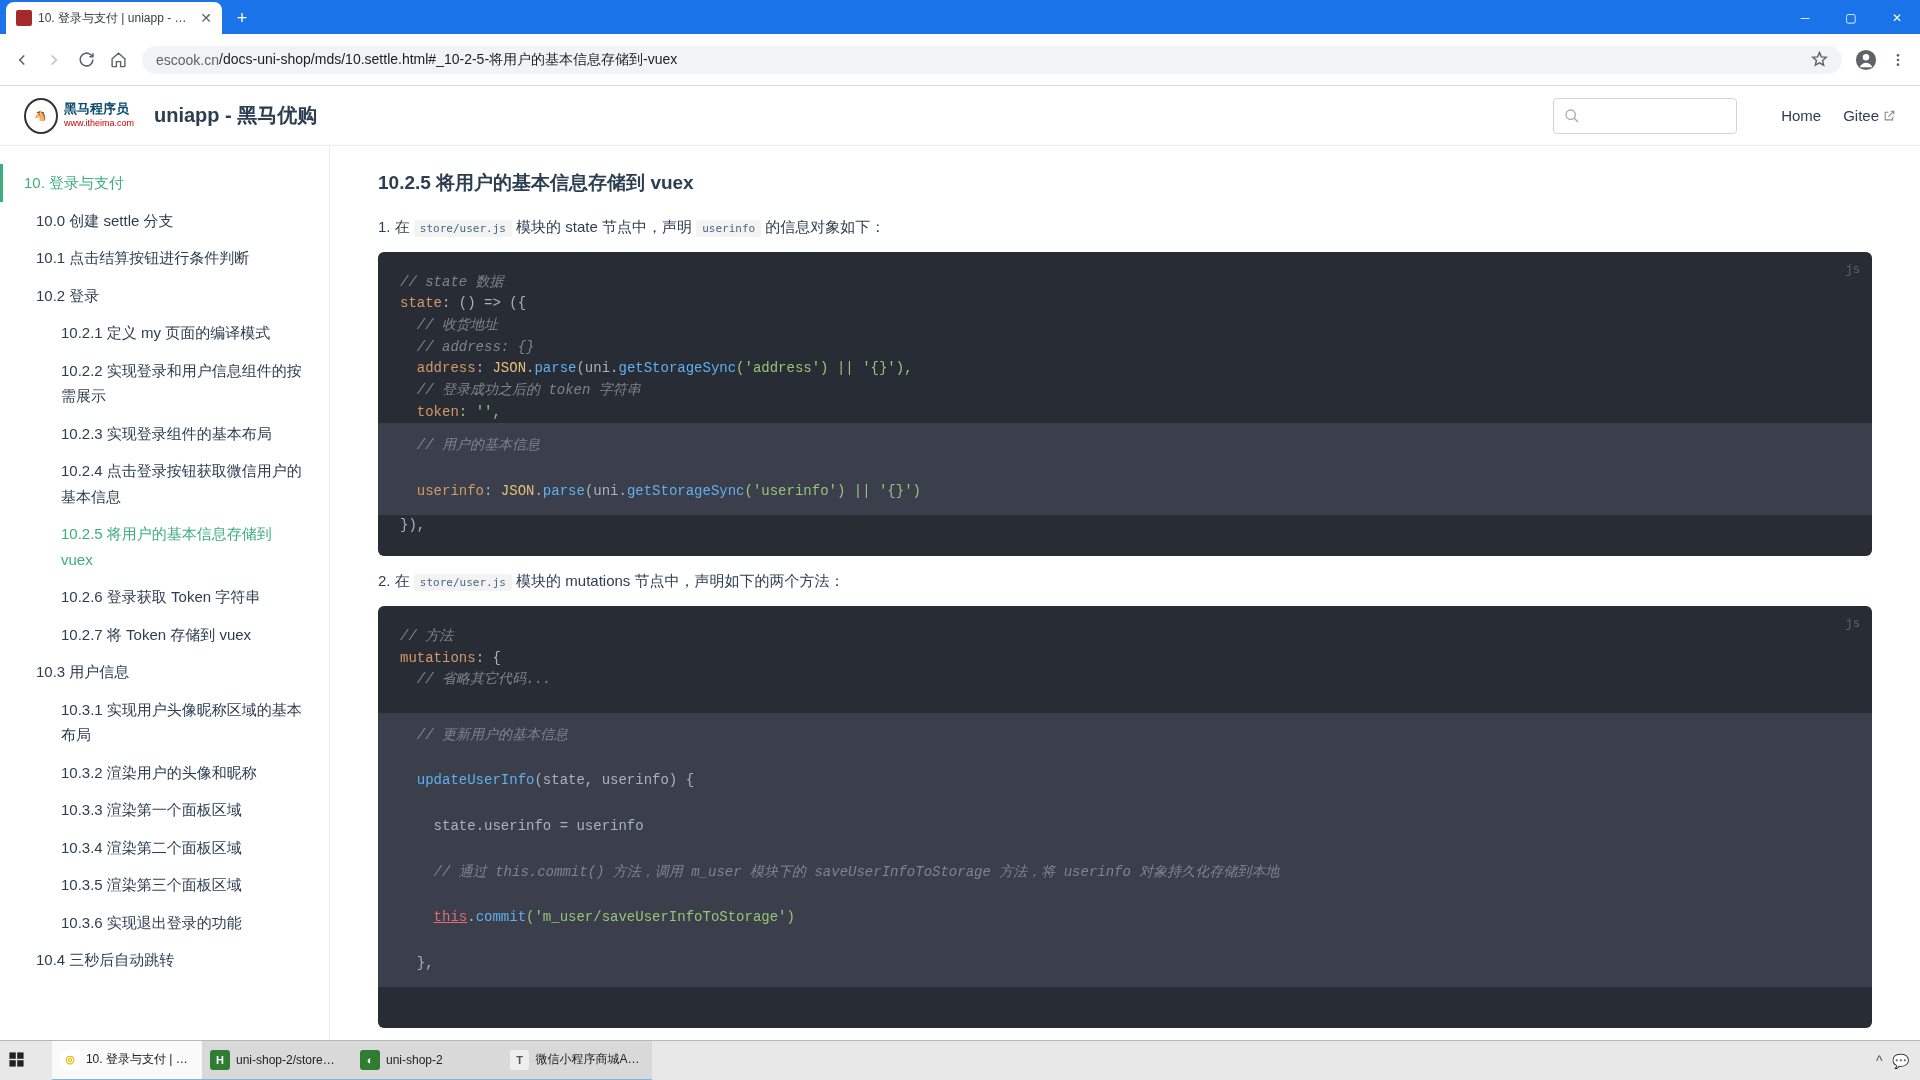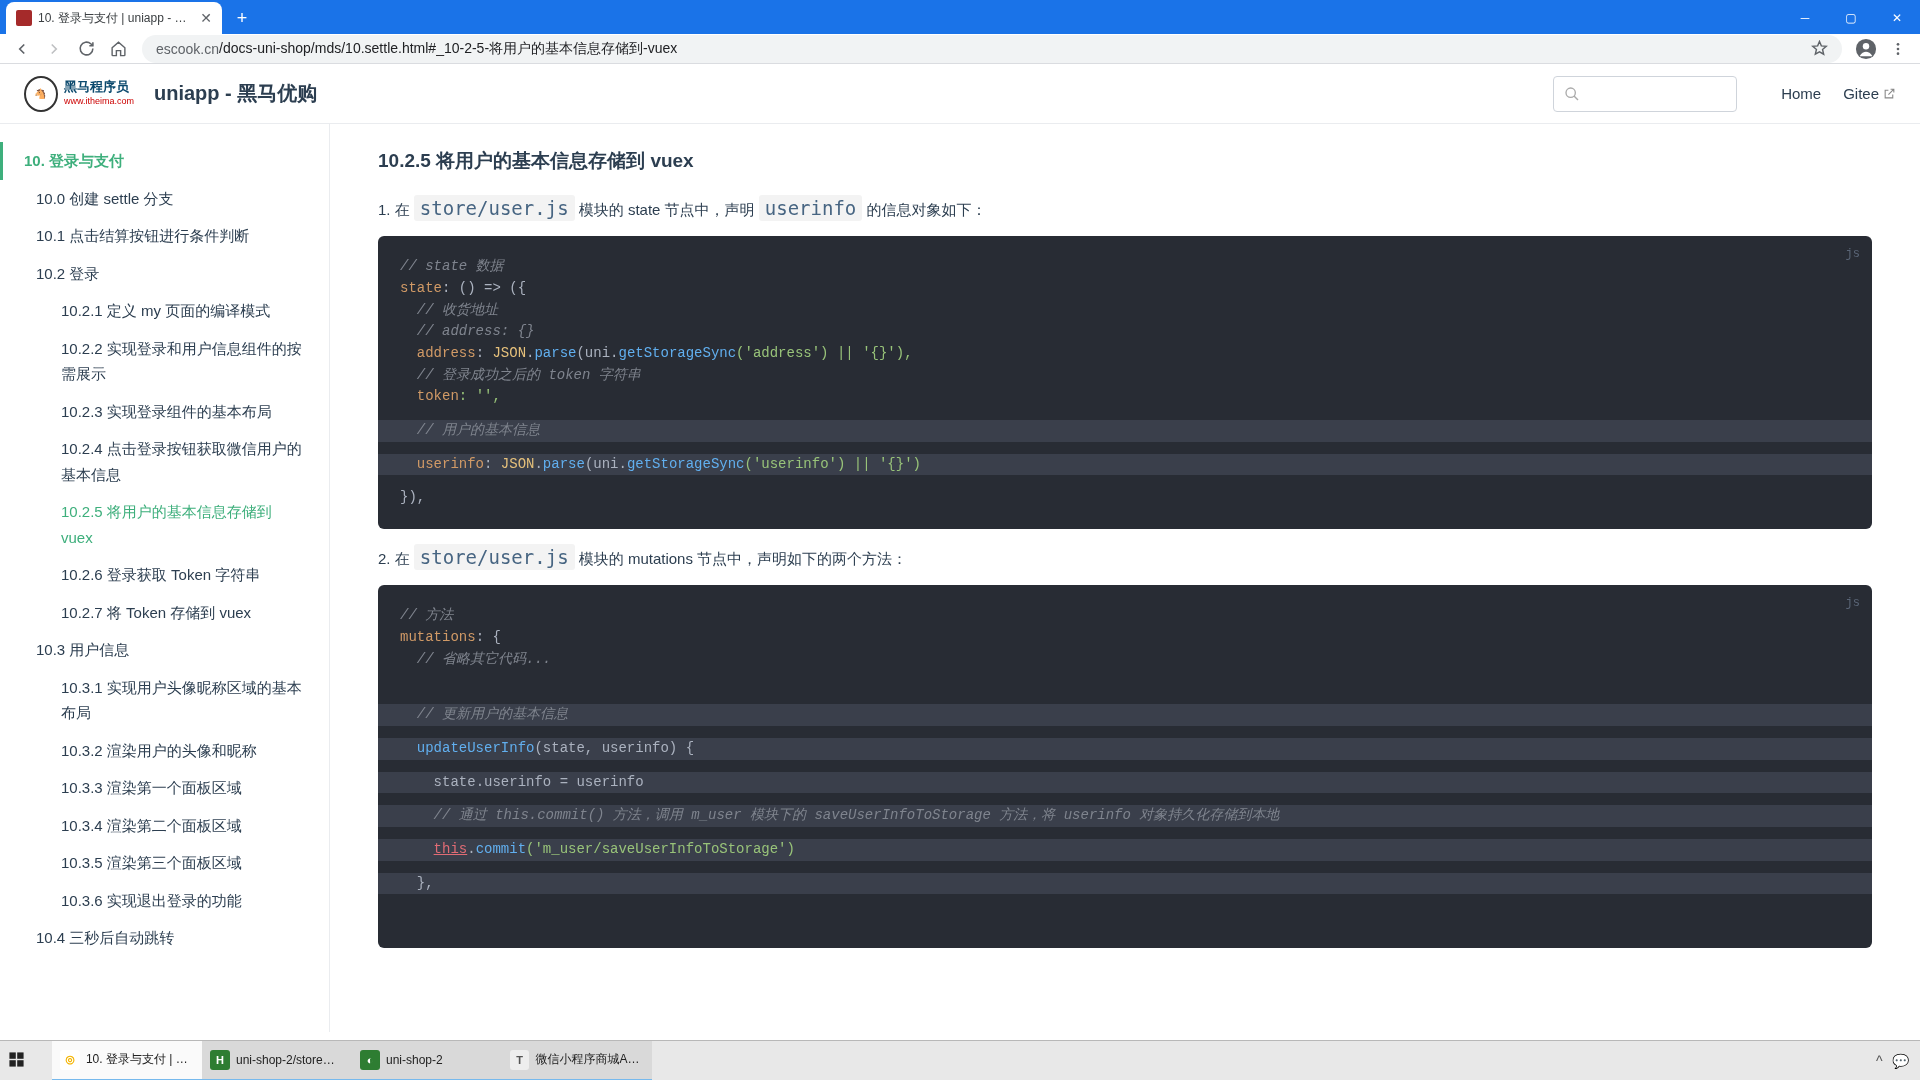--- a/index.html
+++ b/index.html
@@ -10,21 +10,21 @@
 .tab { background: #fff; height: 32px; display: flex; align-items: center; padding: 0 8px 0 10px; border-radius: 8px 8px 0 0; width: 216px; margin-left: 6px; font-size: 12px; color: #3c4043; gap: 6px; }
 .tab .favicon { width: 16px; height: 16px; background: #a52a2a; border-radius: 2px; flex-shrink: 0; }
 .tab-title { white-space: nowrap; overflow: hidden; text-overflow: ellipsis; flex: 1; }
 .tab-close { width: 16px; height: 16px; display: flex; align-items: center; justify-content: center; color: #5f6368; font-size: 14px; }
 .newtab { width: 28px; height: 28px; color: #fff; display: flex; align-items: center; justify-content: center; font-size: 18px; margin-left: 6px; margin-bottom: 2px; }
 .titlebar-spacer { flex: 1; }
 .wincontrols { display: flex; }
 .wincontrols div { width: 46px; height: 32px; color: #fff; display: flex; align-items: center; justify-content: center; font-size: 12px; }
 
 
-.browtoolbar { height: 30px; background: #fff; border-bottom: 1px solid #dadce0; display: flex; align-items: center; padding: 0 8px; gap: 4px; }
+.browtoolbar { height: 52px; background: #fff; border-bottom: 1px solid #dadce0; display: flex; align-items: center; padding: 0 8px; gap: 4px; }
 .ticon { width: 28px; height: 28px; display: flex; align-items: center; justify-content: center; color: #5f6368; border-radius: 50%; }
 .urlbar { flex: 1; height: 28px; background: #f1f3f4; border-radius: 14px; display: flex; align-items: center; padding: 0 14px; margin: 0 6px; color: #202124; font-size: 14px; }
 .urlbar .grey { color: #5f6368; }
 .star { margin-left: auto; }
 
 
 .page-hdr { height: 60px; border-bottom: 1px solid #eaecef; display: flex; align-items: center; padding: 0 24px; background: #fff; }
 .logo { width: 110px; height: 36px; display: flex; align-items: center; gap: 6px; }
 .logo-circle { width: 36px; height: 36px; border: 2px solid #333; border-radius: 50%; display: flex; align-items: center; justify-content: center; font-size: 10px; }
 .logo-text { font-size: 11px; line-height: 1.1; }
@@ -32,42 +32,42 @@
 .logo-text span { color: #c00; font-size: 9px; }
 .site-title { font-size: 20px; font-weight: 600; margin-left: 20px; }
 .hdr-spacer { flex: 1; }
 .searchbox { width: 184px; height: 36px; border: 1px solid #cfd4db; border-radius: 4px; display: flex; align-items: center; padding: 0 10px; color: #aaa; margin-right: 22px; }
 .hdr-link { color: #2c3e50; font-size: 15px; margin-left: 22px; display: flex; align-items: center; gap: 4px; }
 
 
 .page-body { display: flex; height: calc(100vh - 34px - 38px - 60px - 40px); }
 .sidebar { width: 330px; overflow-y: auto; padding: 18px 0; border-right: 1px solid #eaecef; }
 .sb-item { padding: 6px 24px; font-size: 15px; color: #2c3e50; cursor: pointer; line-height: 1.7; }
-.sb-l0 { font-weight: 700; }
+.sb-l0 { font-weight: 400; }
 .sb-l1 { padding-left: 36px; }
 .sb-l2 { padding-left: 50px; margin-left: 11px; }
 .sb-active { color: #3eaf7c; border-left: 3px solid #3eaf7c; padding-left: 21px; }
 .sb-item.sb-l2.sb-active-sub { color: #3eaf7c; }
 
 .content { flex: 1; overflow-y: auto; padding: 18px 48px 40px 48px; }
 .h3 { font-size: 19px; font-weight: 600; margin: 6px 0 18px 0; }
 .para { font-size: 15px; line-height: 1.7; margin: 12px 0; }
-.inlcode { background: #f3f3f3; color: #476582; padding: 2px 6px; border-radius: 3px; font-family: Consolas, monospace; font-size: 19px; }
+.inlcode { background: #f3f3f3; color: #476582; padding: 2px 6px; border-radius: 3px; font-family: Consolas, monospace; font-size: 11px; }
 
 
 .codeblk { background: #282c34; border-radius: 6px; padding: 20px 22px; font-family: Consolas, "Courier New", monospace; font-size: 14px; line-height: 1.55; color: #abb2bf; position: relative; overflow: auto; }
 .codeblk .lang { position: absolute; top: 9px; right: 12px; font-size: 12px; color: #5a6576; }
 .c-comment { color: #7f848e; font-style: italic; }
 .c-key { color: #e06c75; text-decoration: underline; }
 .c-prop { color: #d19a66; }
 .c-punc { color: #abb2bf; }
 .c-builtin { color: #e5c07b; }
 .c-func { color: #61afef; }
 .c-str { color: #98c379; }
-.c-hl { background: #3a3f4b; display: block; margin: 12px -22px; padding: 0 22px; }
+.c-hl { background: #3a3f4b; display: block; margin: 0 -22px; padding: 12px 22px; }
 
 
 .taskbar { position: fixed; bottom: 0; left: 0; right: 0; height: 40px; background: #e8e8e8; border-top: 1px solid #b8b8b8; display: flex; align-items: center; }
 .tb-btn { height: 40px; padding: 0 8px; display: flex; align-items: center; gap: 6px; font-size: 12px; color: #222; border-bottom: 2px solid transparent; min-width: 52px; }
 .tb-btn.active { background: #fafafa; border-bottom-color: #76b9ed; }
 .tb-btn.running { border-bottom-color: #76b9ed; background: #d9d9d9; }
 .tb-ico { width: 20px; height: 20px; border-radius: 3px; display: flex; align-items: center; justify-content: center; font-size: 11px; font-weight: bold; }
 .tb-spacer { flex: 1; }
 .tb-right { display: flex; align-items: center; gap: 10px; padding-right: 10px; color: #555; }
 

